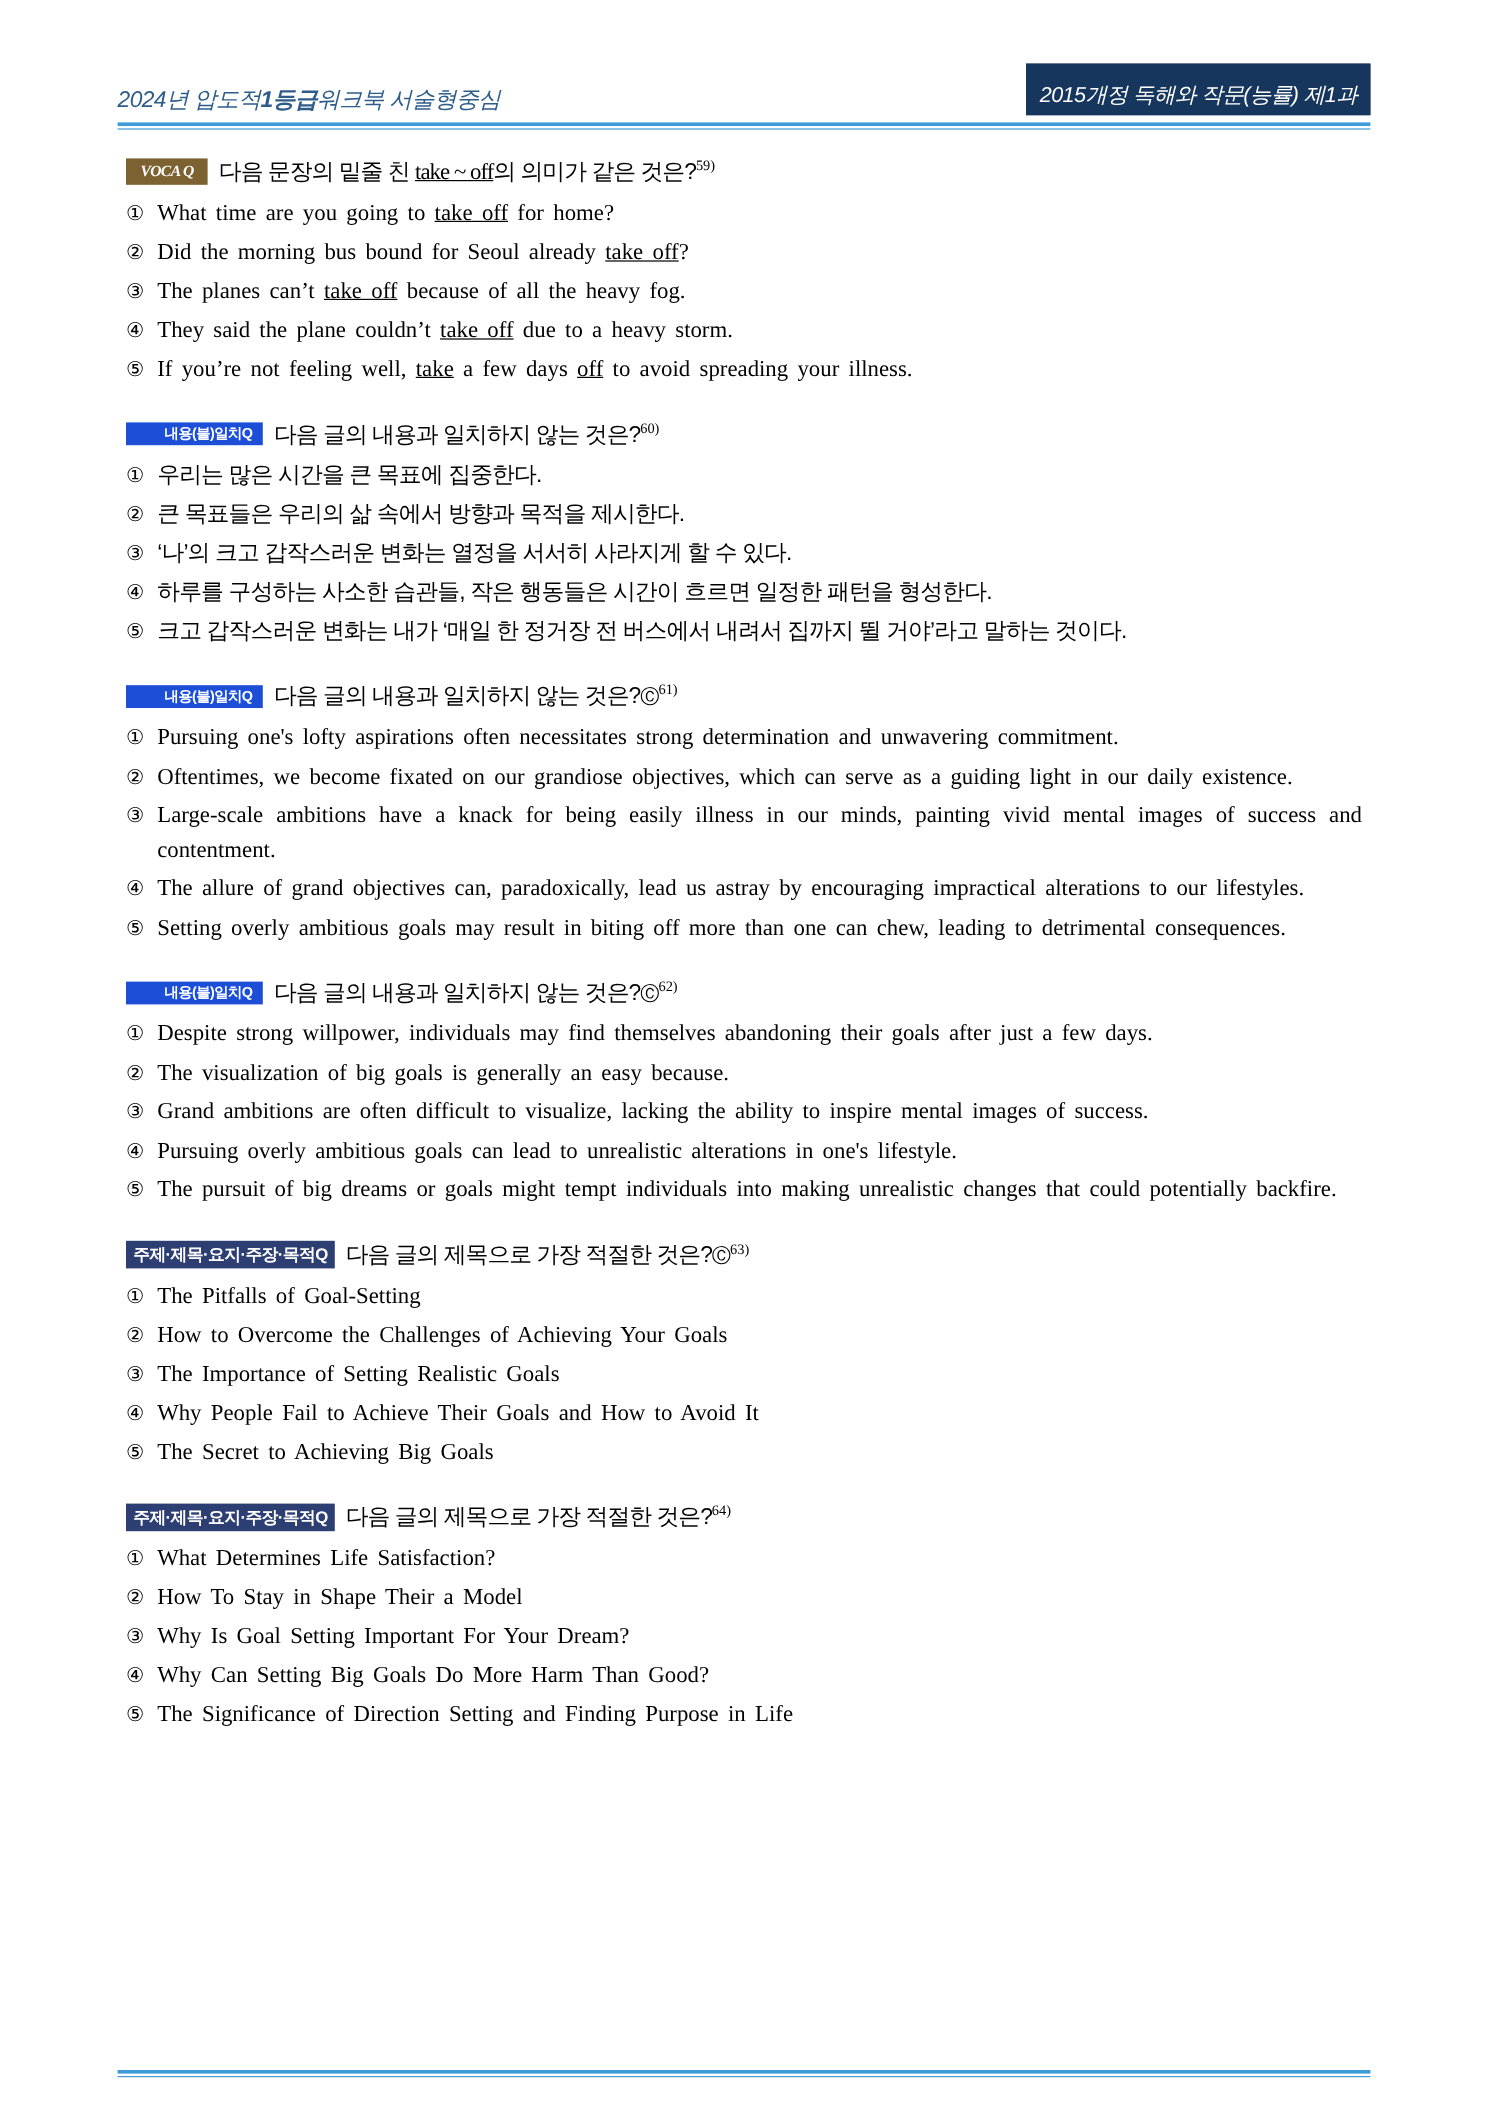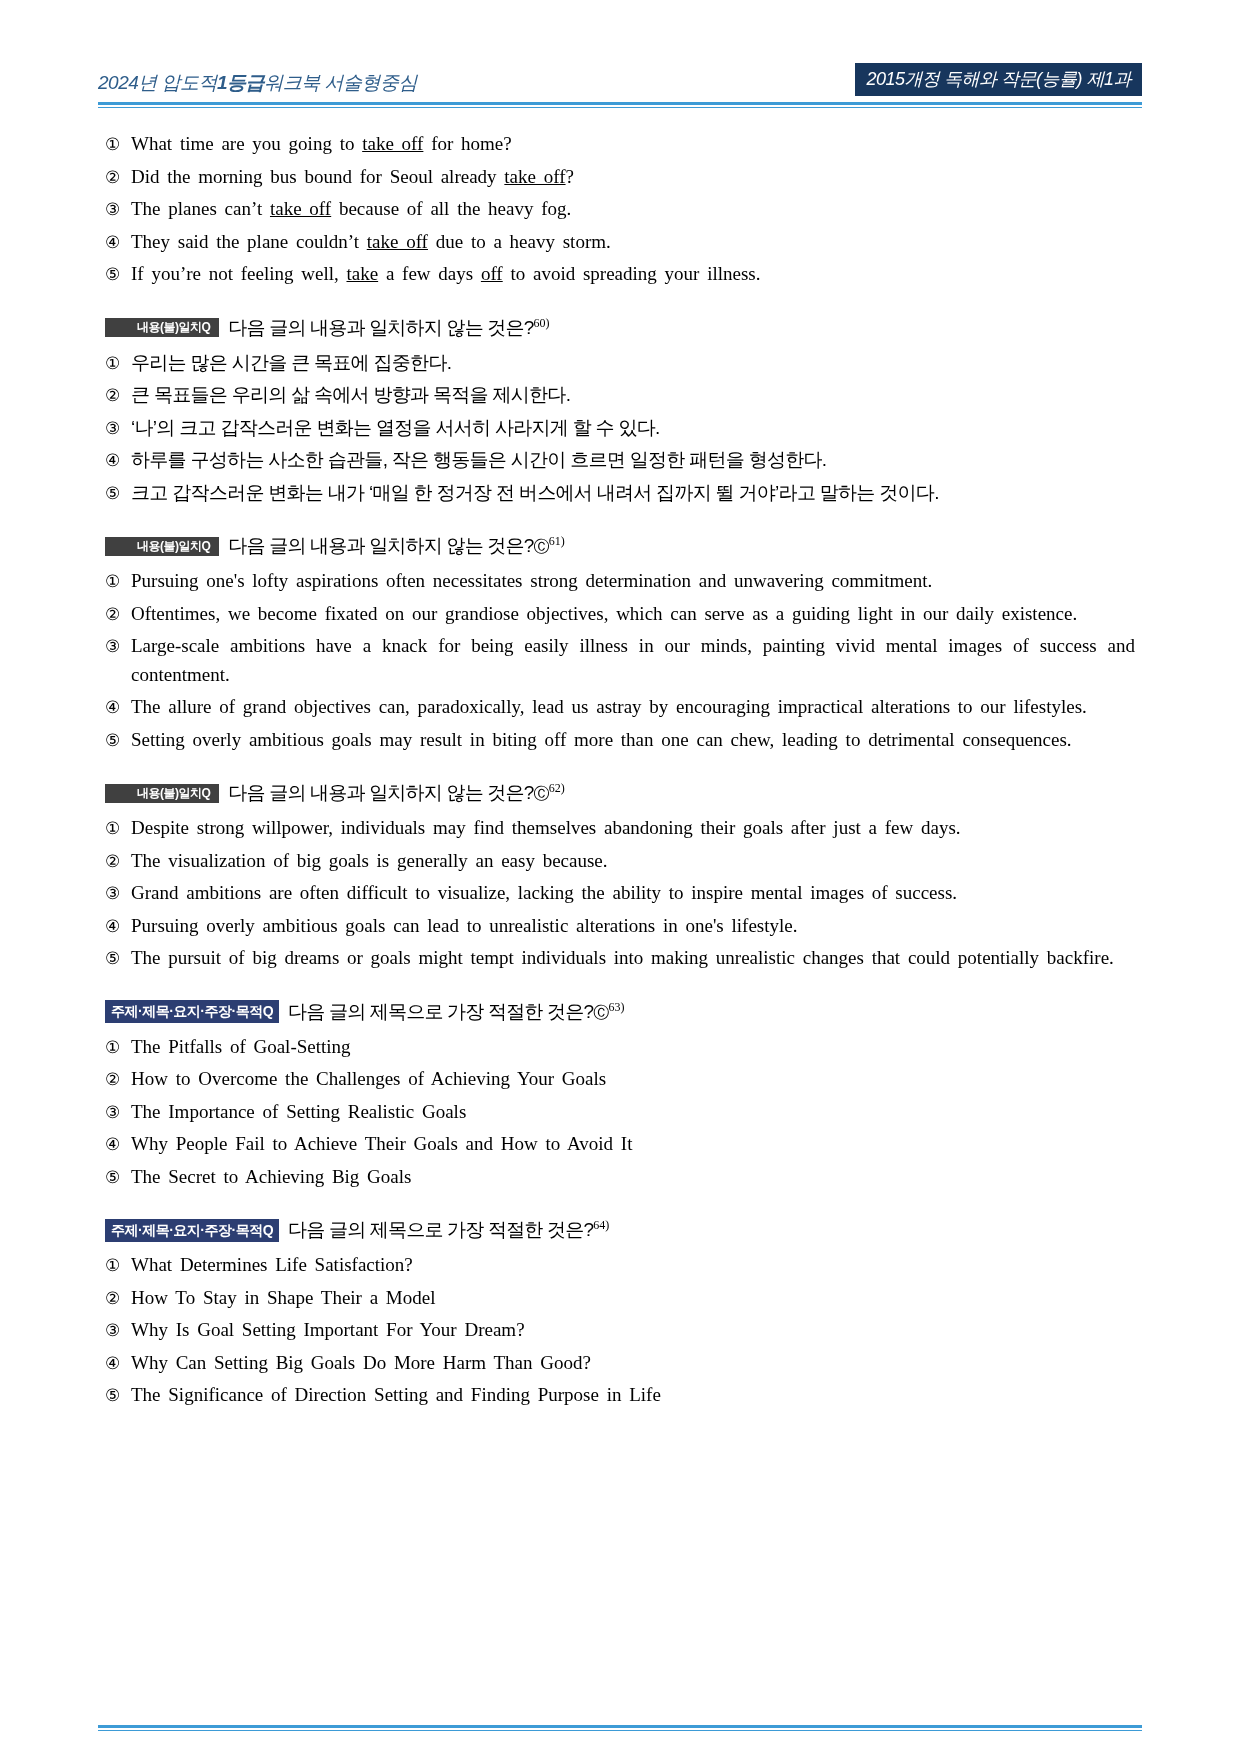--- a/index.html
+++ b/index.html
@@ -40,21 +40,21 @@
   }
   .header-left .bold-part {
     font-weight: bold;
   }
   .header-right {
     font-family: "Liberation Sans", sans-serif;
     font-size: 18px;
     color: #ffffff;
     background: #17365d;
     border: 1px solid #17365d;
-    padding: 3px 10px 4px 10px;
+    padding: 13px 10px 4px 10px;
     letter-spacing: -0.5px;
     white-space: nowrap;
   }
   .header-rule {
     margin: 6px 98px 0 98px;
     height: 3px;
     background: #3d9bd6;
   }
   .header-rule-thin {
     margin: 2px 98px 0 98px;
@@ -87,21 +87,21 @@
     white-space: nowrap;
   }
   .tag.voca {
     background: #7b6230;
     font-size: 13px;
     padding: 4px 12px 5px 12px;
     font-family: "Liberation Serif", serif;
     font-style: italic;
     font-weight: bold;
   }
-  .tag.green { background: #404040; padding-left: 32px; }
+  .tag.green { background: #1d4ed8; padding-left: 32px; }
   .tag.navy  { background: #2c3e72; font-size: 14px; padding: 4px 6px 5px 6px;}
   .qtext {
     font-family: "Liberation Sans", sans-serif;
     font-size: 19px;
     letter-spacing: -0.8px;
     white-space: nowrap;
   }
   .qtext .en {
     font-family: "Liberation Serif", serif;
     text-decoration: underline;
@@ -192,20 +192,24 @@
   <div class="header">
     <div class="header-left">2024년 압도적<span class="bold-part">1등급</span>워크북 서술형중심</div>
     <div class="header-right">2015개정 독해와 작문(능률) 제1과</div>
   </div>
   <div class="header-rule"></div>
   <div class="header-rule-thin"></div>
 
   <div class="content">
 
     <div class="qblock">
+      <div class="qhead">
+        <span class="tag voca">VOCA  Q</span>
+        <span class="qtext"><span>다음 문장의 밑줄 친 </span><span class="en">take ~ off</span><span>의 의미가 같은 것은?</span><span class="sup">59)</span></span>
+      </div>
       <ol class="choices">
         <li class="en-choice">
             <span class="num">①</span>
             <span class="txt">What&nbsp;time&nbsp;are&nbsp;you&nbsp;going&nbsp;to&nbsp;<span class="u">take&nbsp;off</span>&nbsp;for&nbsp;home?</span>
           </li>
         <li class="en-choice">
             <span class="num">②</span>
             <span class="txt">Did&nbsp;the&nbsp;morning&nbsp;bus&nbsp;bound&nbsp;for&nbsp;Seoul&nbsp;already&nbsp;<span class="u">take&nbsp;off</span>?</span>
           </li>
         <li class="en-choice">

